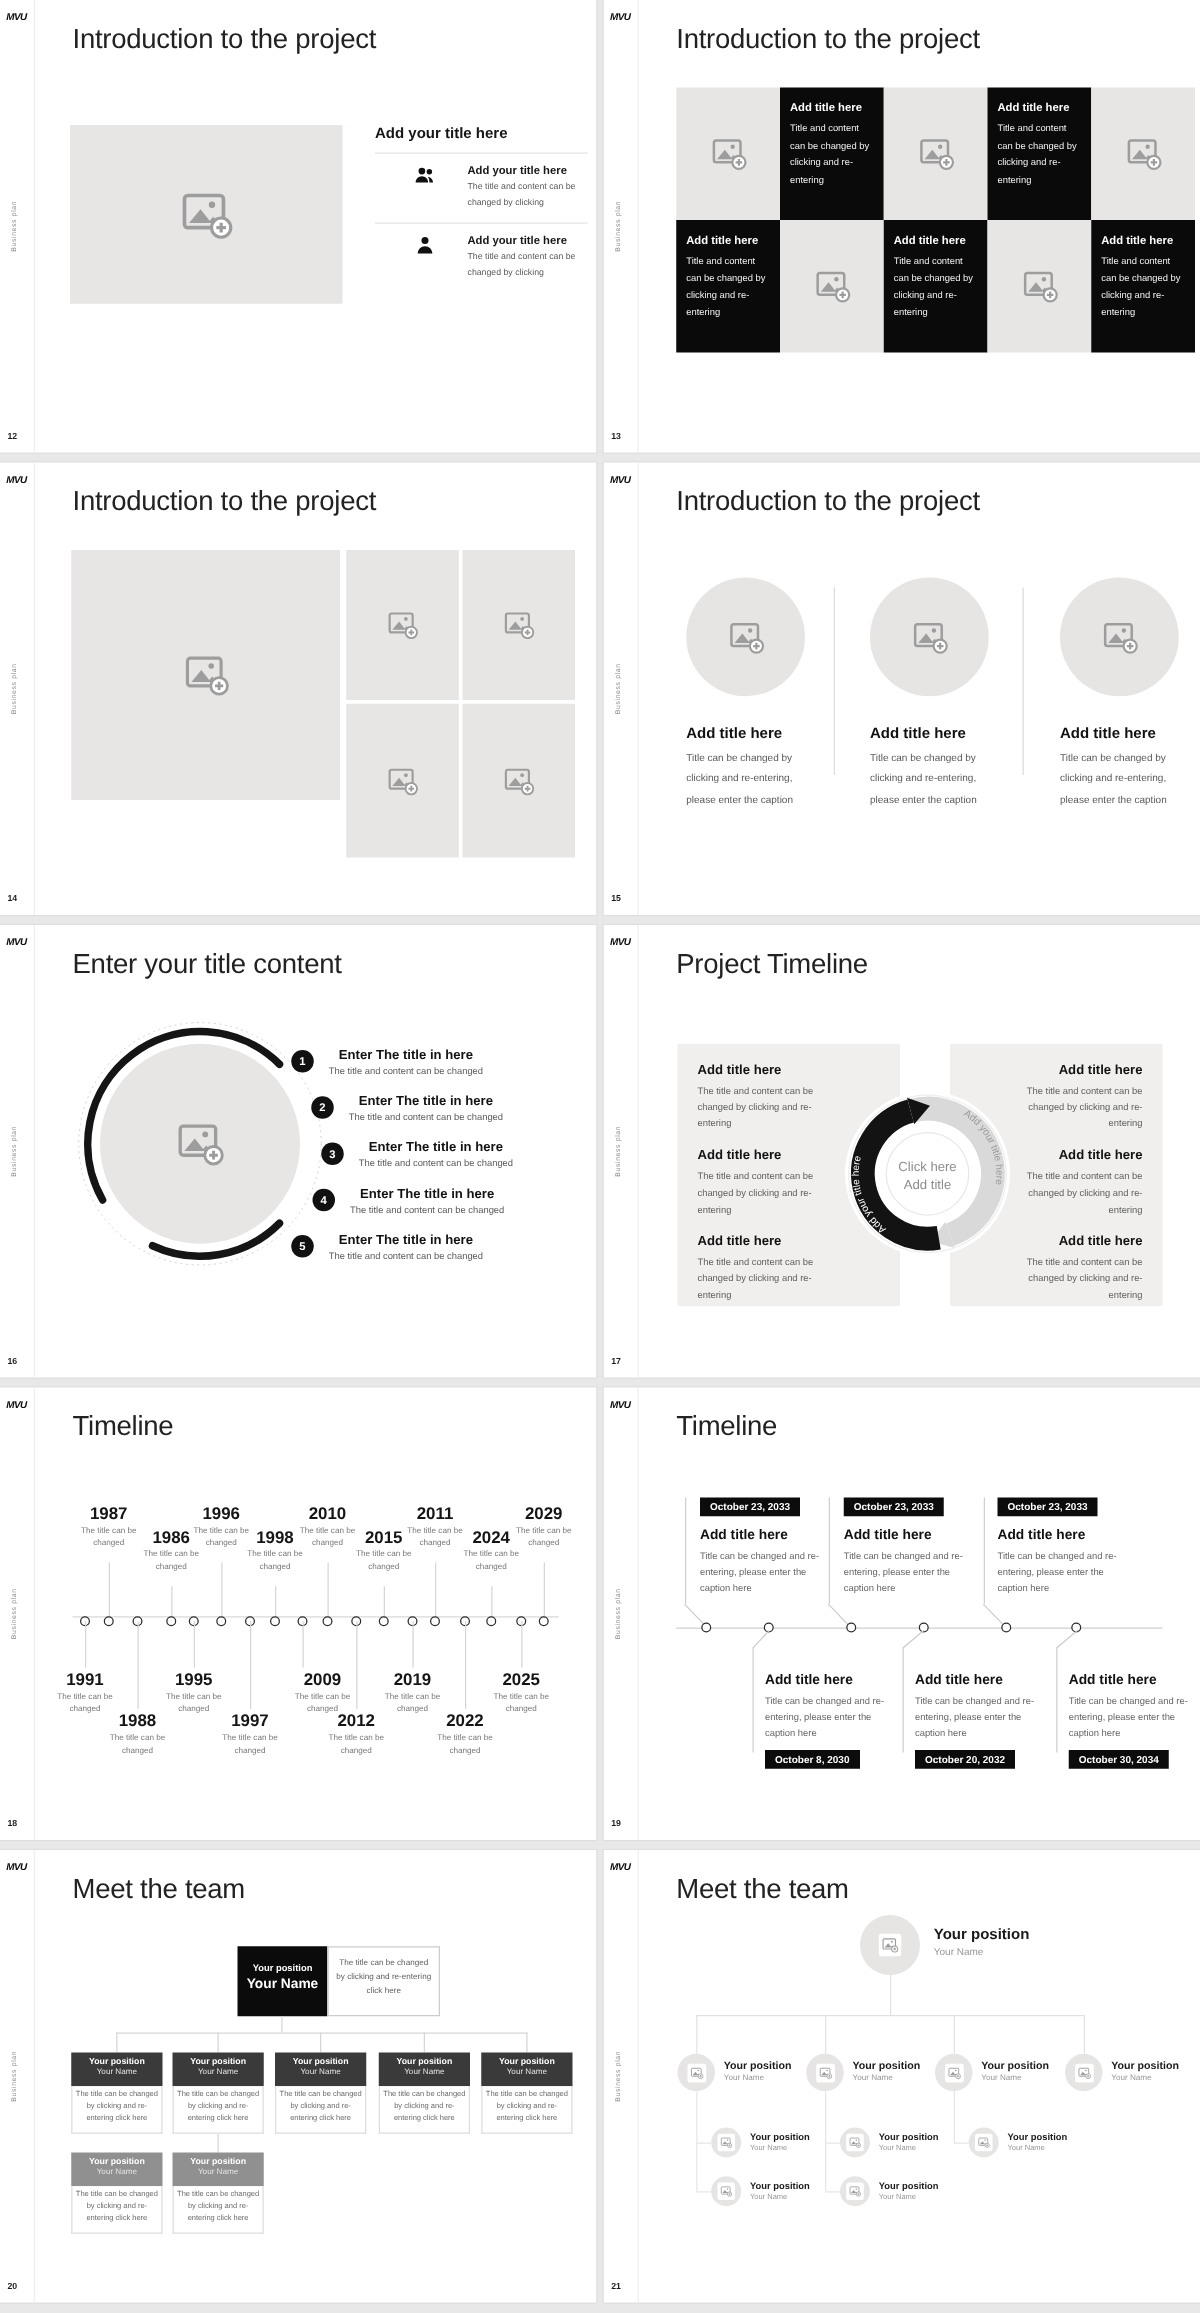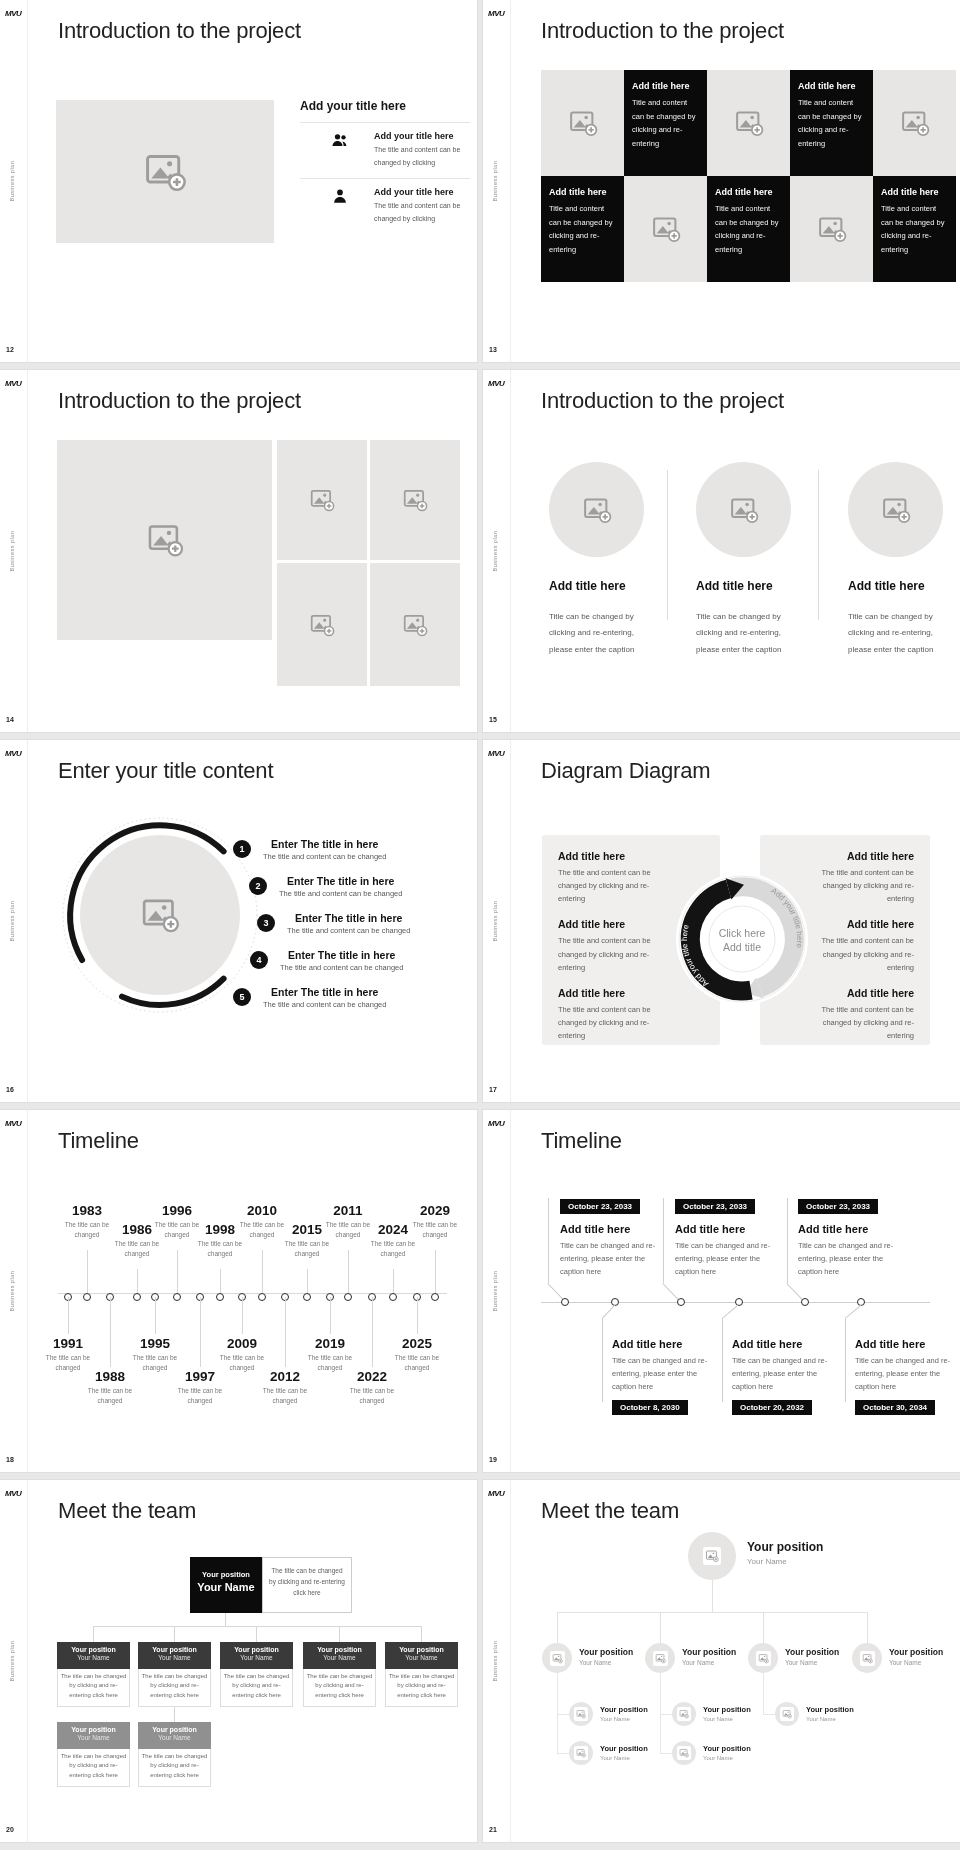--- a/index.html
+++ b/index.html
@@ -28,21 +28,21 @@
   .grid13 { position:absolute; left:30px; top:70px; width:415px; height:212px; display:grid; grid-template-columns:repeat(5,1fr); grid-template-rows:1fr 1fr; }
   .c13 { display:flex; align-items:center; justify-content:center; }
   .c13.dark { background:#0a0a0a; color:#fff; display:block; padding:11px 8px; }
   .c13.lite { background:#e8e6e4; }
   .c13 .t { font-size:9px; font-weight:700; margin-bottom:5px; }
   .c13 .d { font-size:7.5px; line-height:1.8; color:#f2f2f2; }
   
   .col15 { position:absolute; width:108px; }
   .circ15 { width:95px; height:95px; border-radius:50%; background:#e7e5e4; display:flex; align-items:center; justify-content:center; }
   .col15 h4 { font-size:12px; margin-top:22px; color:#111; }
-  .col15 p { font-size:8px; color:#595959; line-height:2.05; margin-top:16px; }
+  .col15 p { font-size:8px; color:#595959; line-height:2.05; margin-top:6px; }
   
   .step { position:absolute;text-align:center; }
   .stepnum { position:absolute; width:18px; height:18px; border-radius:50%; background:#111; color:#fff; font-size:9px; font-weight:700; text-align:center; line-height:18px; }
   .step h4 { font-size:10.5px; color:#131313; }
   .step p { font-size:7.5px; color:#595959; margin-top:2px; }
   
   .panel17 { position:absolute; top:95px; width:178px; height:210px; background:#f0efee; border-radius:2px; padding:15px 16px; }
   .panel17 .blk { margin-bottom:13px; }
   .panel17 h4 { font-size:10.5px; color:#131313; margin-bottom:4px; }
   .panel17 p { font-size:7.5px; color:#606060; line-height:1.75; }
@@ -390,21 +390,21 @@
     </div>
   </section>
 
   <section class="slide">
     <div class="rail">
       <span class="logo">MVU</span>
       <span class="rail-label">Business plan</span>
       <span class="slide-num">17</span>
     </div>
     <div class="content">
-      <div class="stitle">Diagram Diagram</div>
+      <div class="stitle">Project Timeline</div>
       <div class="panel17" style="left:31px">
         <div class="blk">
             <h4>Add title here</h4>
             <p style="width:108px">The title and content can be changed by clicking and re-entering</p>
           </div>
         <div class="blk">
             <h4>Add title here</h4>
             <p style="width:108px">The title and content can be changed by clicking and re-entering</p>
           </div>
         <div class="blk">
@@ -449,21 +449,21 @@
   <section class="slide">
     <div class="rail">
       <span class="logo">MVU</span>
       <span class="rail-label">Business plan</span>
       <span class="slide-num">18</span>
     </div>
     <div class="content">
       <div class="stitle">Timeline</div>
 
       <div class="yg" style="left:59px;top:93px">
-          <div class="yr">1983</div>
+          <div class="yr">1987</div>
           <div class="cp">The title can be changed</div>
         </div>
       <div class="yg" style="left:109px;top:112px">
           <div class="yr">1986</div>
           <div class="cp">The title can be changed</div>
         </div>
       <div class="yg" style="left:149px;top:93px">
           <div class="yr">1996</div>
           <div class="cp">The title can be changed</div>
         </div>
@@ -541,21 +541,21 @@
           <div class="cp">The title can be changed</div>
         </div>
       <div class="yg" style="left:127px;top:226px">
           <div class="yr">1995</div>
           <div class="cp">The title can be changed</div>
         </div>
       <div class="yg" style="left:172px;top:259px">
           <div class="yr">1997</div>
           <div class="cp">The title can be changed</div>
         </div>
-      <div class="yg" style="left:214px;top:226px">
+      <div class="yg" style="left:230px;top:226px">
           <div class="yr">2009</div>
           <div class="cp">The title can be changed</div>
         </div>
       <div class="yg" style="left:257px;top:259px">
           <div class="yr">2012</div>
           <div class="cp">The title can be changed</div>
         </div>
       <div class="yg" style="left:302px;top:226px">
           <div class="yr">2019</div>
           <div class="cp">The title can be changed</div>

